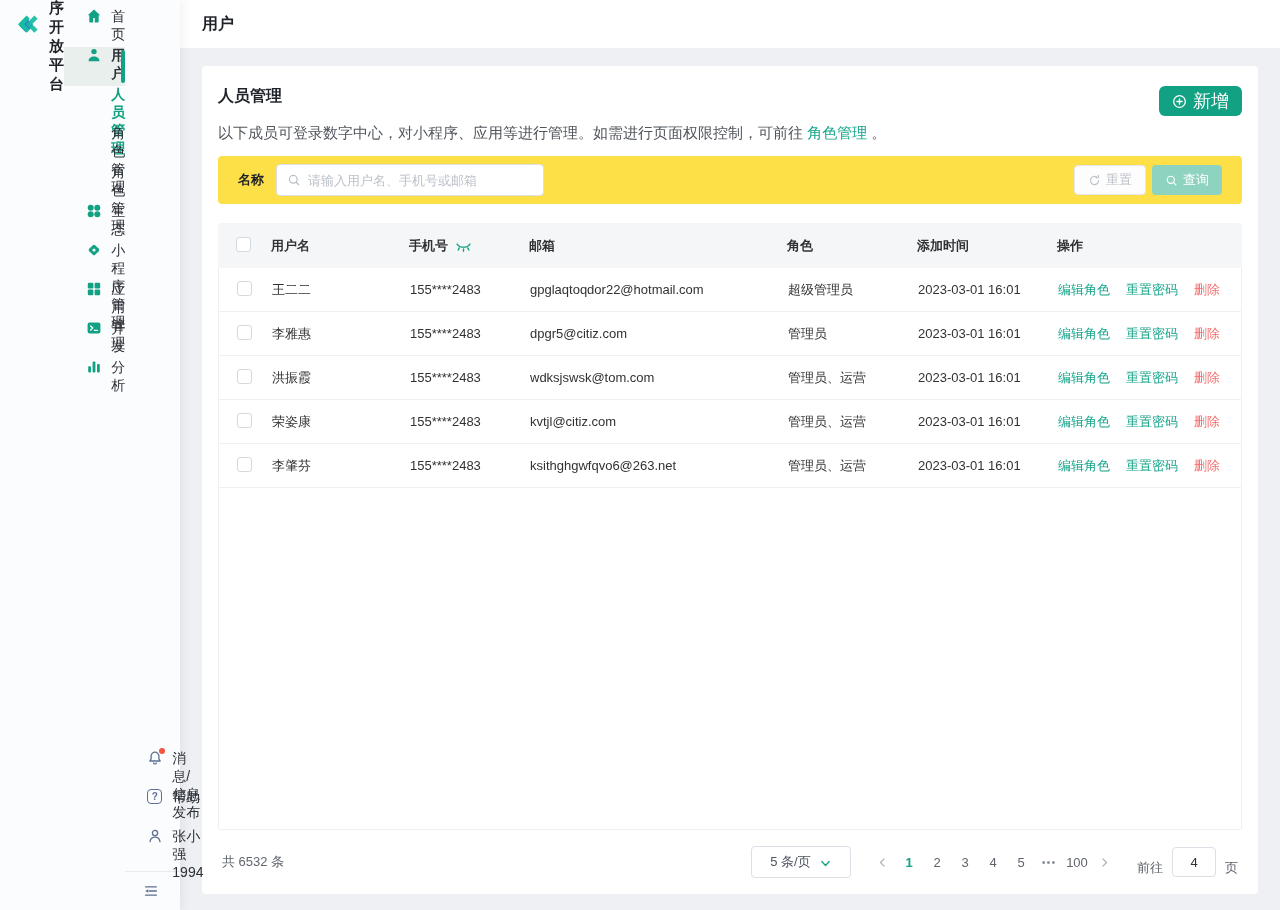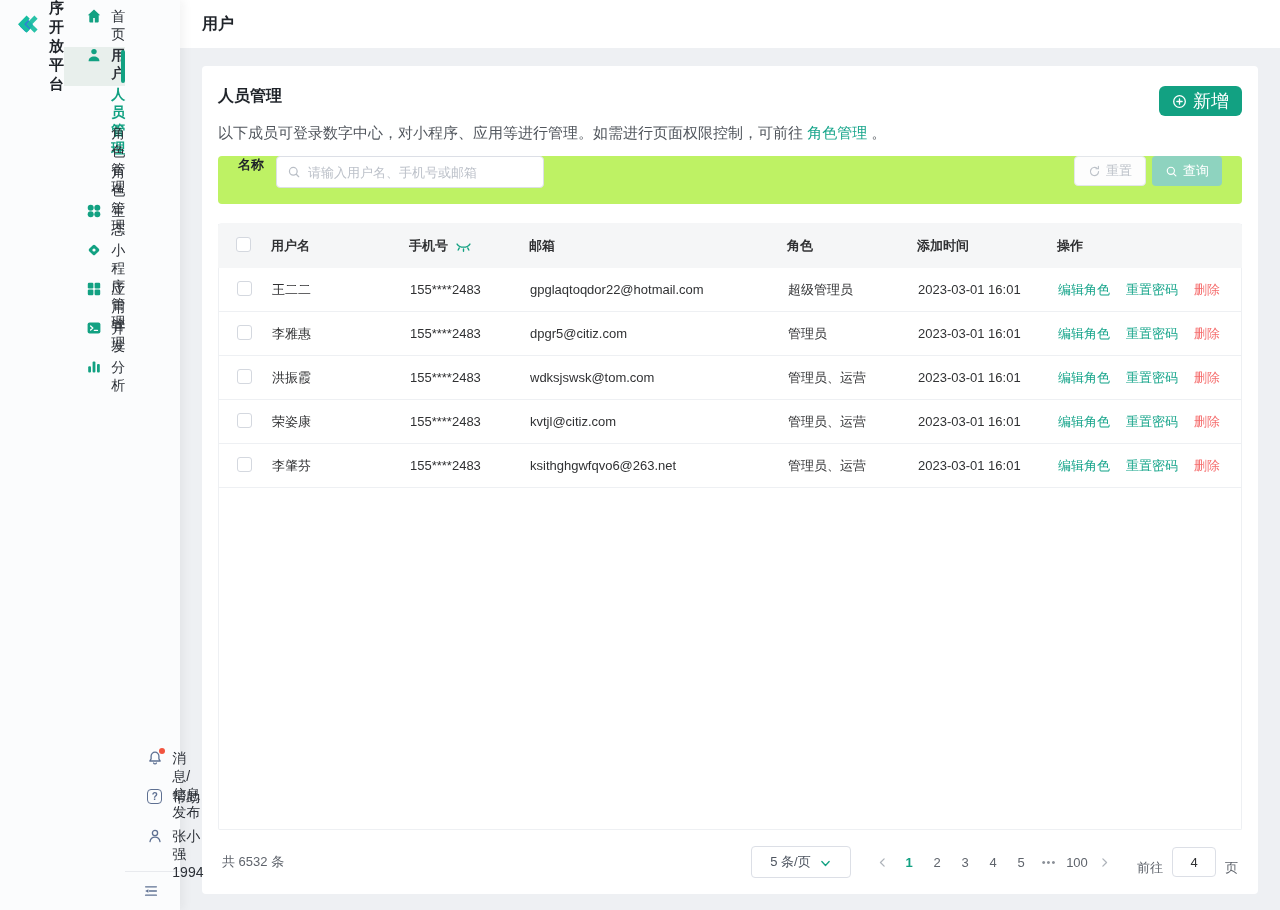--- a/index.html
+++ b/index.html
@@ -45,21 +45,21 @@
   .topbar-title{font-size:16px;font-weight:bold;color:var(--txt-1)}
   .content{flex:1;padding:18px 22px 16px;min-height:0}
   .card{background:#fff;border-radius:4px;height:100%;display:flex;flex-direction:column;padding:20px 16px 0}
 
   .card-head{display:flex;align-items:flex-start;justify-content:space-between;height:30px}
   .page-title{font-size:16px;font-weight:bold;color:var(--txt-1)}
   .add-btn{background:var(--primary);color:#fff;border:none;border-radius:6px;height:30px;padding:0 13px;font-size:18px;display:flex;align-items:center;gap:6px;cursor:pointer}
   .desc{margin-top:8px;font-size:15px;color:var(--txt-3);line-height:18px}
   .desc a{color:var(--primary-link);text-decoration:none;cursor:pointer}
 
-  .filter-bar{margin-top:14px;background:#bef264;border-radius:4px;height:48px;display:flex;align-items:flex-start;padding:0 20px;flex:0 0 48px}
+  .filter-bar{margin-top:14px;background:#fde047;border-radius:4px;height:48px;display:flex;align-items:center;padding:0 20px;flex:0 0 48px}
   .filter-label{font-size:13px;font-weight:bold;color:var(--txt-1);margin-right:12px}
   .search-box{width:268px;height:32px;background:#fff;border:1px solid var(--border);border-radius:4px;display:flex;align-items:center;padding:0 10px;gap:7px;color:#b9bec6}
   .search-box input{border:none;outline:none;flex:1;font-size:13px;color:var(--txt-2);background:transparent}
   .search-box input::placeholder{color:#bcc1c9}
   .filter-actions{margin-left:auto;display:flex;gap:6px}
   .btn{height:30px;border-radius:4px;font-size:13px;display:flex;align-items:center;gap:5px;padding:0 13px;cursor:pointer}
   .btn-reset{background:#fdfdfd;border:1px solid #e3e6ea;color:#bdc2c9}
   .btn-query{background:var(--primary-light);border:none;color:#fff}
 
   

